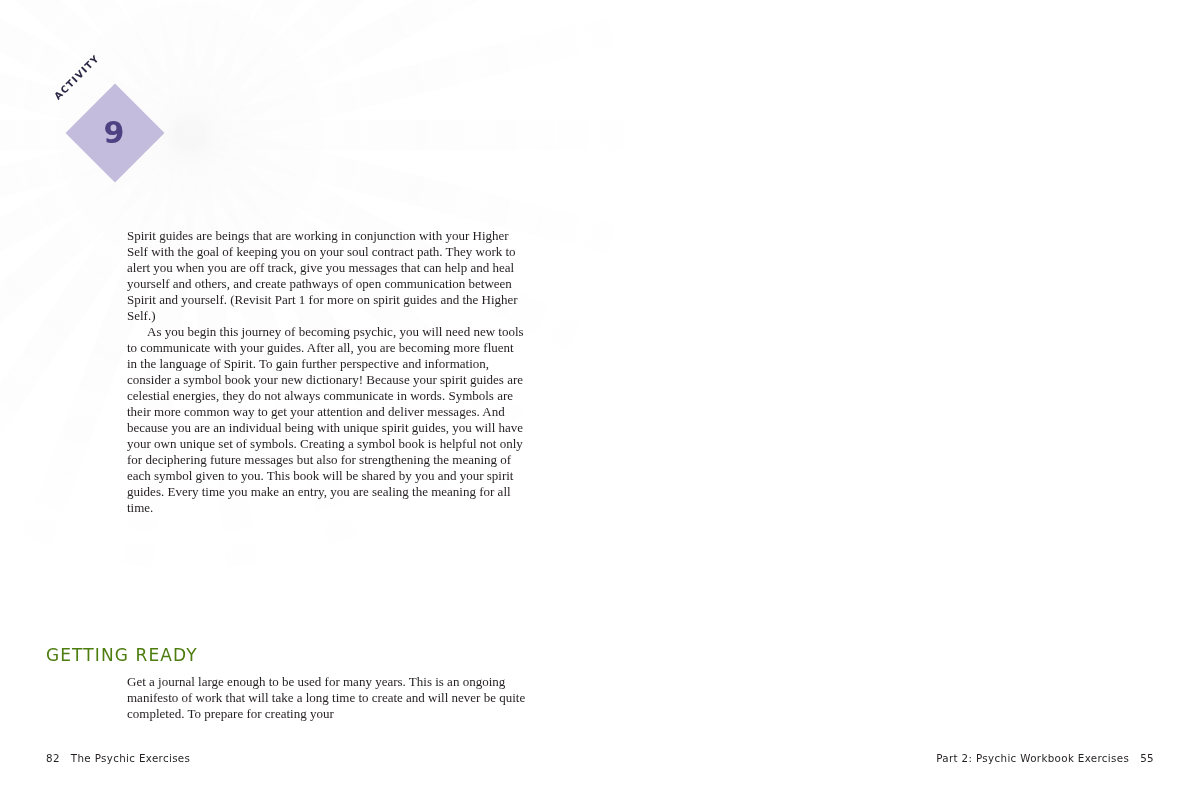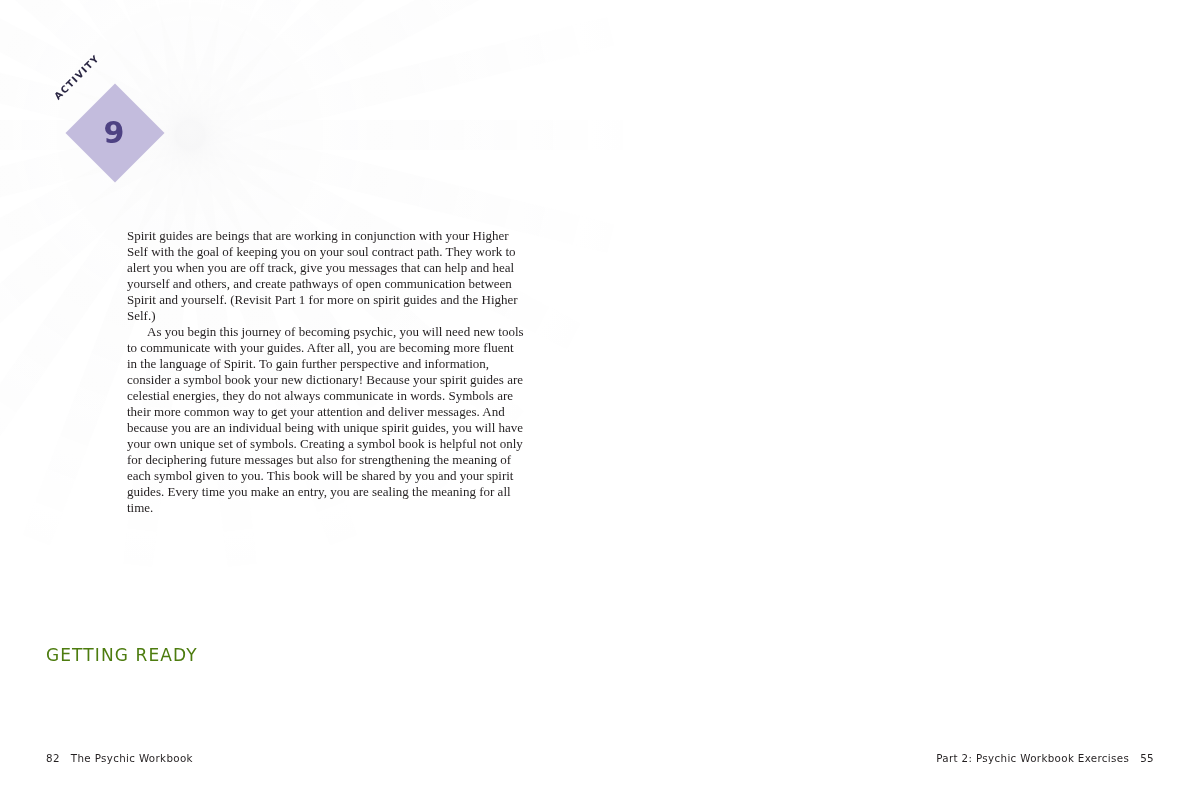--- a/index.html
+++ b/index.html
@@ -209,23 +209,26 @@
     </div>
 
 
     <div class="col left-body">
       <p>Spirit guides are beings that are working in conjunction with your Higher Self with the goal of keeping you on your soul contract path. They work to alert you when you are off track, give you messages that can help and heal yourself and others, and create pathways of open communication between Spirit and yourself. (Revisit Part 1 for more on spirit guides and the Higher Self.)</p>
       <p class="indent">As you begin this journey of becoming psychic, you will need new tools to communicate with your guides. After all, you are becoming more fluent in the language of Spirit. To gain further perspective and information, consider a symbol book your new dictionary! Because your spirit guides are celestial energies, they do not always communicate in words. Symbols are their more common way to get your attention and deliver messages. And because you are an individual being with unique spirit guides, you will have your own unique set of symbols. Creating a symbol book is helpful not only for deciphering future messages but also for strengthening the meaning of each symbol given to you. This book will be shared by you and your spirit guides. Every time you make an entry, you are sealing the meaning for all time.</p>
     </div>
 
     <h2 class="getting-ready-head">GETTING READY</h2>
 
+    <div class="col getting-ready-body">
+      <p>Get a journal large enough to be used for many years. This is an ongoing manifesto of work that will take a long time to create and will never be quite completed. To prepare for creating your</p>
+    </div>
 
     <div class="footer footer-left">
-      <span class="pagenum">82</span><span>The Psychic Workbook</span>
+      <span class="pagenum">82</span><span>The Psychic Exercises</span>
     </div>
   </div>
 
   <div class="page page-right">
 
     <div class="footer footer-right">
       <span>Part 2: Psychic Workbook Exercises</span><span class="pagenum">55</span>
     </div>
   </div>
 

